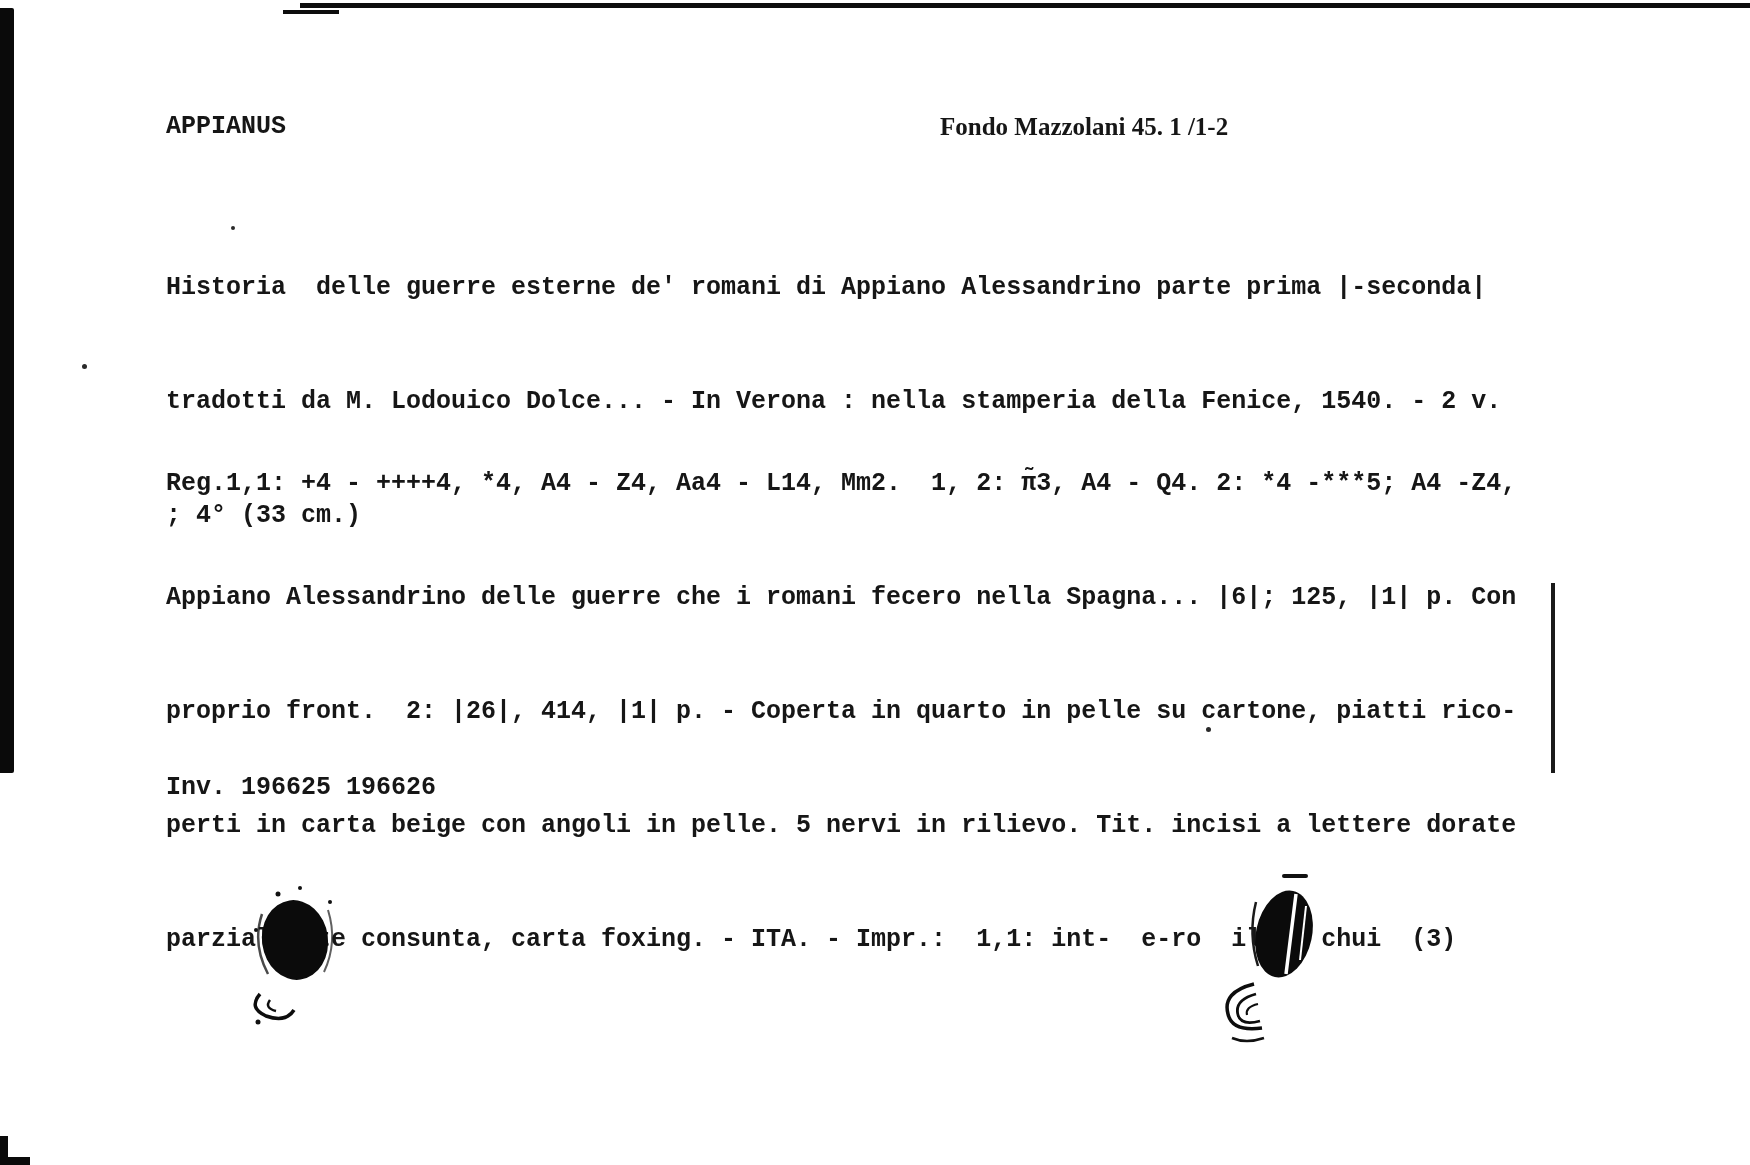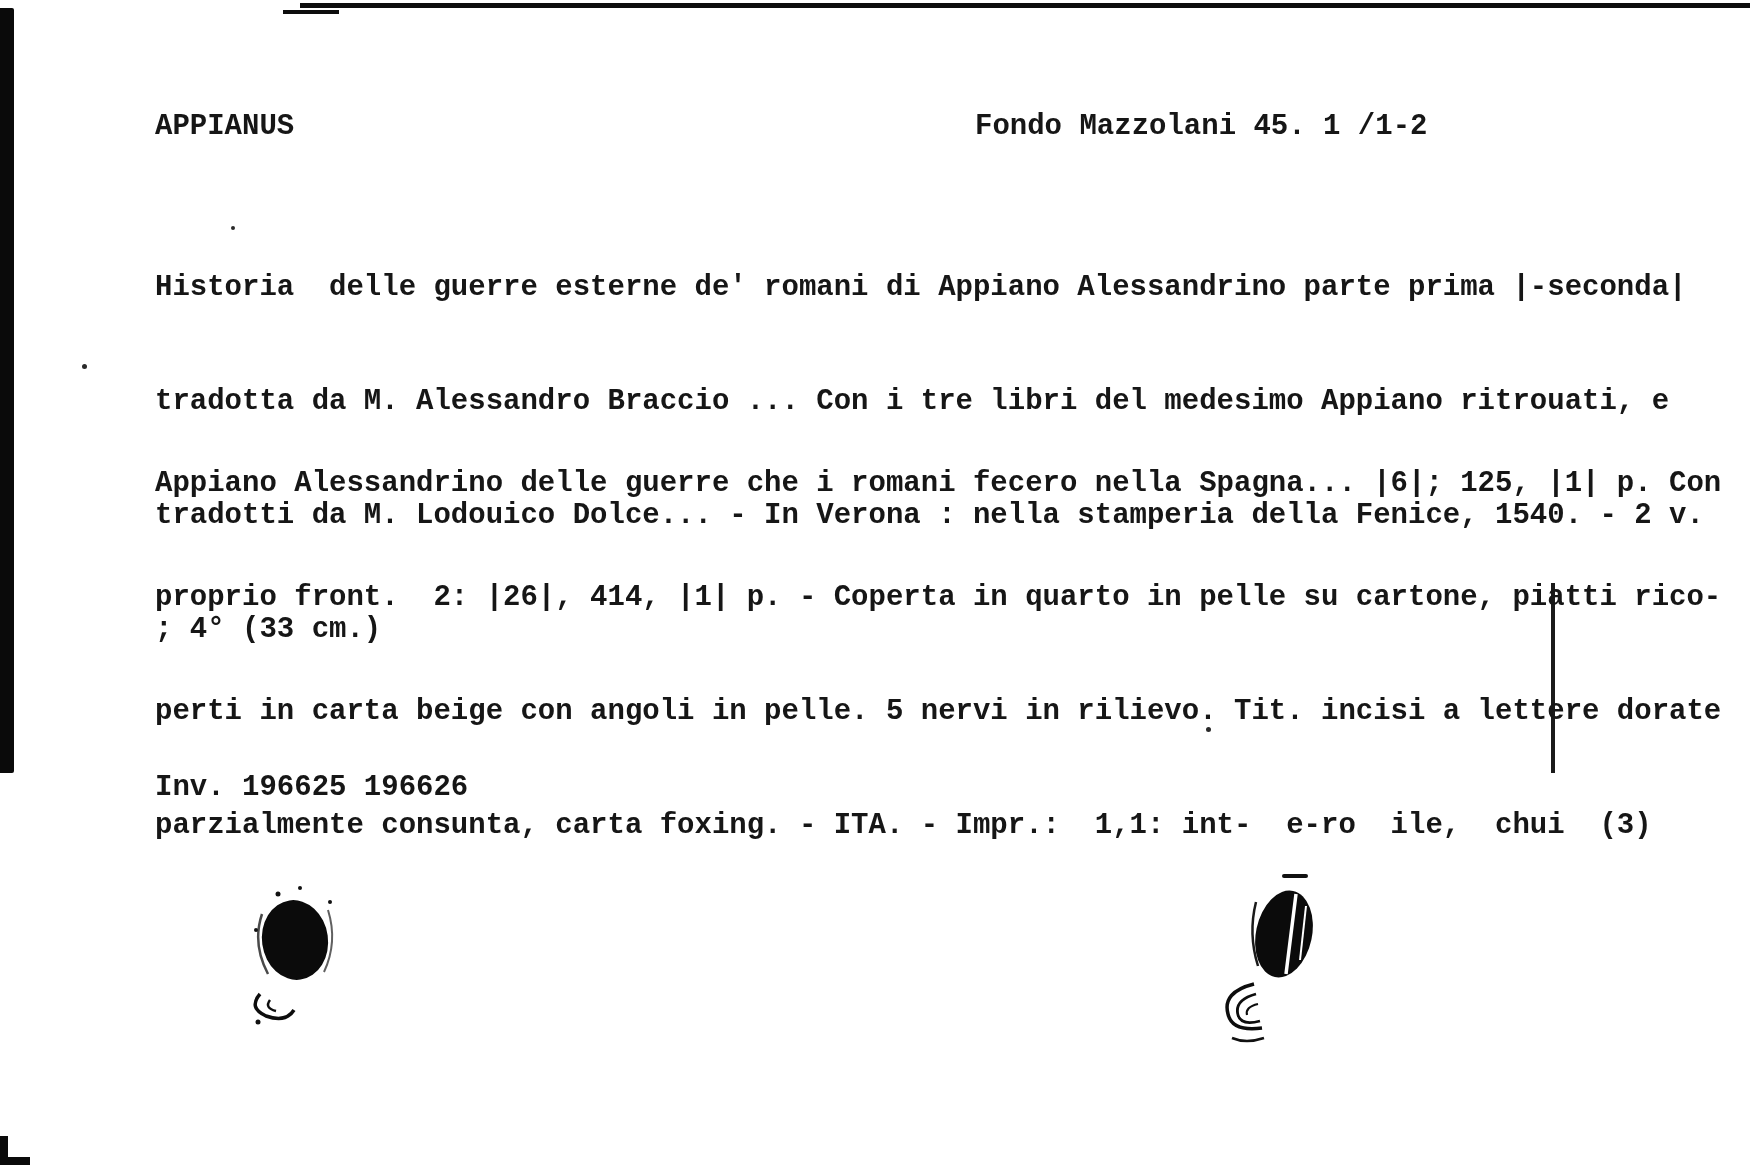--- a/index.html
+++ b/index.html
@@ -6,25 +6,26 @@
   .page{
     position:relative;
     width:1750px;height:1165px;
     background:#ffffff;
     overflow:hidden;
     font-family:"Liberation Mono","DejaVu Sans Mono",monospace;
     color:#161616;
   }
   .txt{
     position:absolute;
-    font-size:29px;
+    font-size:25px;
     line-height:38px;
     font-weight:600;
     white-space:pre;
     letter-spacing:0px;
+    margin-left:11px;
   }
   .line{white-space:pre;}
   
   .top-line{position:absolute;left:300px;top:3px;width:1450px;height:5px;background:#0d0d0d;}
   .top-line-2{position:absolute;left:283px;top:10px;width:56px;height:4px;background:#0d0d0d;}
   .left-bar{position:absolute;left:0;top:8px;width:14px;height:765px;background:#0a0a0a;border-radius:0 2px 2px 0;}
   .right-line{position:absolute;left:1551px;top:583px;width:4px;height:190px;background:#1a1a1a;}
   .corner-v{position:absolute;left:0;top:1136px;width:8px;height:29px;background:#0a0a0a;}
   .corner-h{position:absolute;left:0;top:1157px;width:30px;height:8px;background:#0a0a0a;}
   .speck{position:absolute;width:5px;height:5px;background:#2a2a2a;border-radius:50%;}
@@ -39,30 +40,30 @@
   <div class="top-line-2"></div>
   <div class="left-bar"></div>
   <div class="right-line"></div>
   <div class="corner-v"></div>
   <div class="corner-h"></div>
   <div class="speck" style="left:82px;top:364px;"></div>
   <div class="speck" style="left:1206px;top:727px;"></div>
   <div class="speck" style="left:231px;top:226px;width:4px;height:4px;"></div>
 
   <span class="txt" style="left:155px;top:108px;">APPIANUS</span>
-  <span class="txt" style="left:975px;top:108px;">Fondo Mazzolani 45. 1 /1-2</span>
+  <span class="txt" style="left:929px;top:108px;font-family:Liberation Serif, serif;">Fondo Mazzolani 45. 1 /1-2</span>
 
   <div class="txt" style="left:155px;top:193px;">
     <div class="line">Historia  delle guerre esterne de' romani di Appiano Alessandrino parte prima |-seconda|</div>
-    <div class="line">tradotta da M. Alessandro Braccio ... Con i tre libri del medesimo Appiano ritrouati, e</div>
     <div class="line">tradotti da M. Lodouico Dolce... - In Verona : nella stamperia della Fenice, 1540. - 2 v.</div>
     <div class="line">; 4° (33 cm.)</div>
   </div>
 
   <div class="txt" style="left:155px;top:389px;">
+    <div class="line">Reg.1,1: +4 - ++++4, *4, A4 - Z4, Aa4 - L14, Mm2.  1, 2: π̃3, A4 - Q4. 2: *4 -***5; A4 -Z4,</div>
     <div class="line">Appiano Alessandrino delle guerre che i romani fecero nella Spagna... |6|; 125, |1| p. Con</div>
     <div class="line">proprio front.  2: |26|, 414, |1| p. - Coperta in quarto in pelle su cartone, piatti rico-</div>
     <div class="line">perti in carta beige con angoli in pelle. 5 nervi in rilievo. Tit. incisi a lettere dorate</div>
     <div class="line">parzialmente consunta, carta foxing. - ITA. - Impr.:  1,1: int-  e-ro  ile,  chui  (3)</div>
     
     
   </div>
 
   <span class="txt" style="left:155px;top:769px;font-family:Liberation Mono, monospace;">Inv. 196625 196626</span>
 

